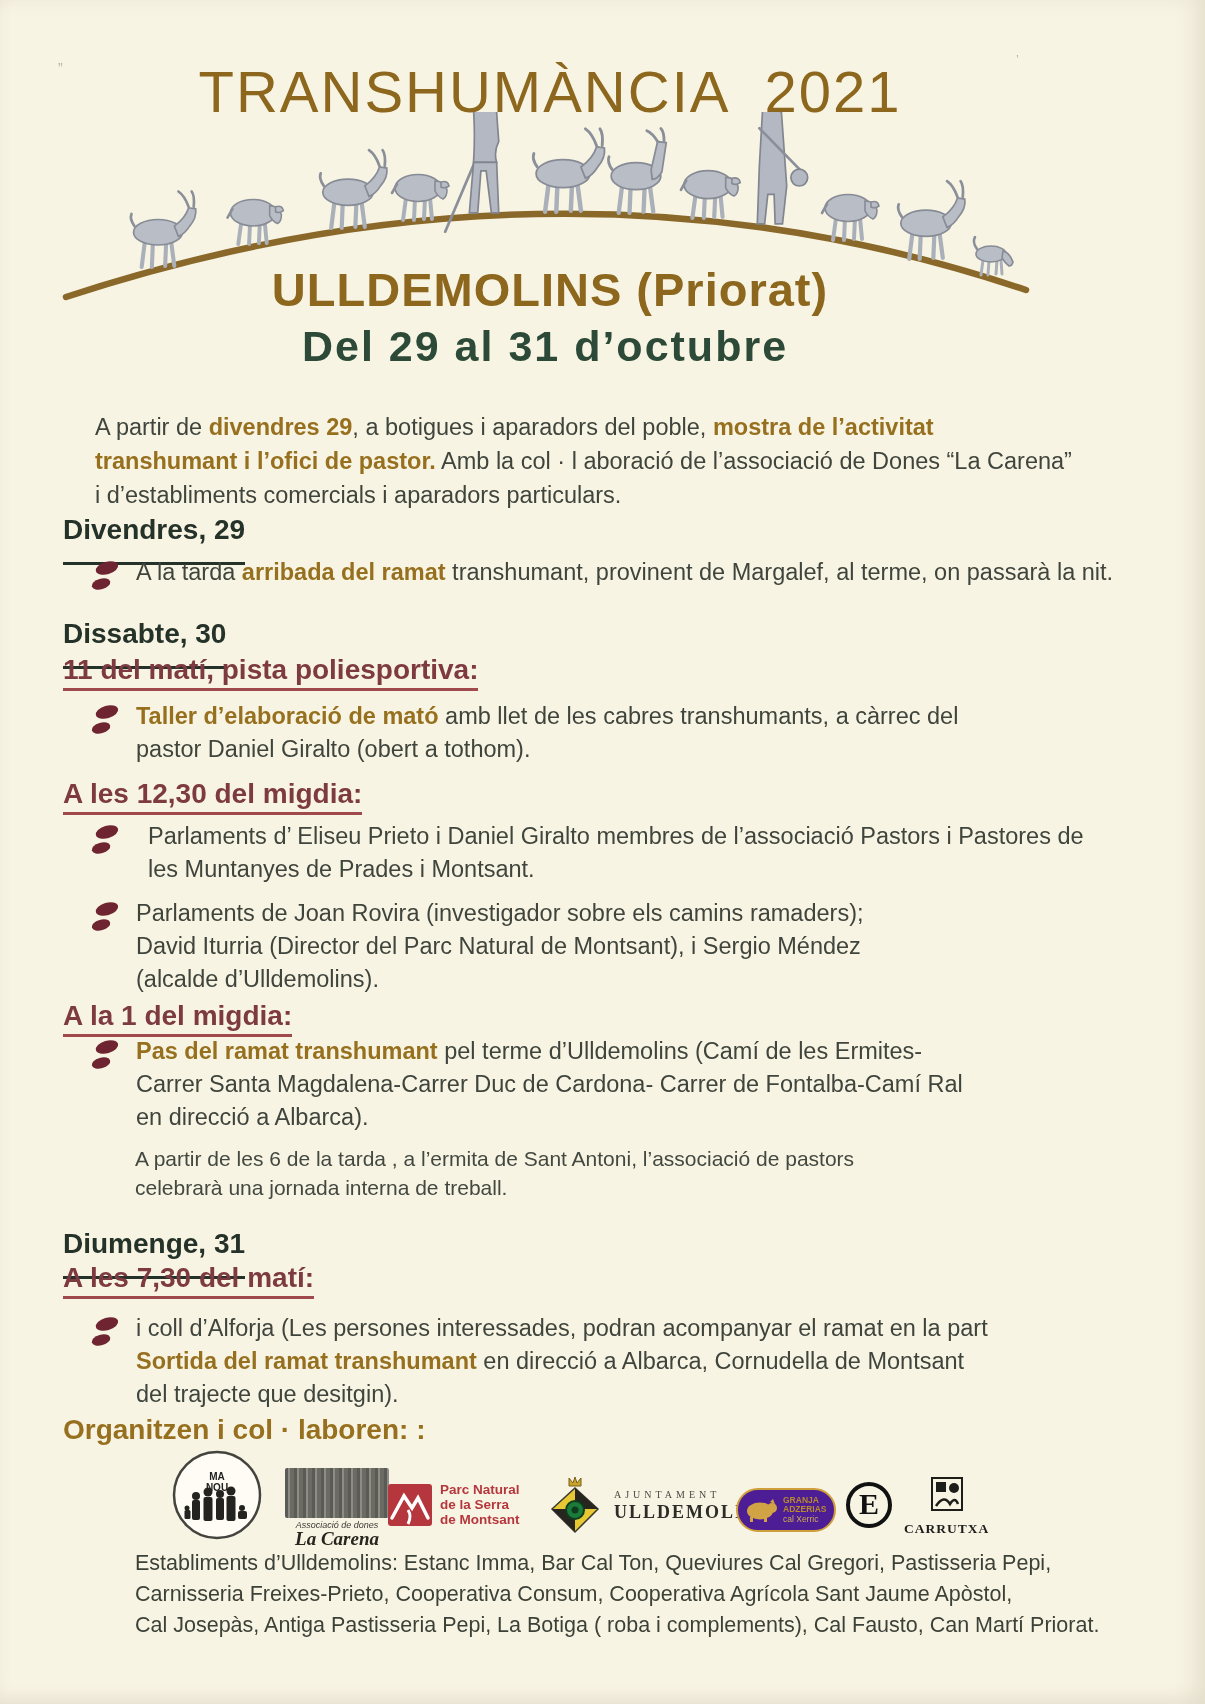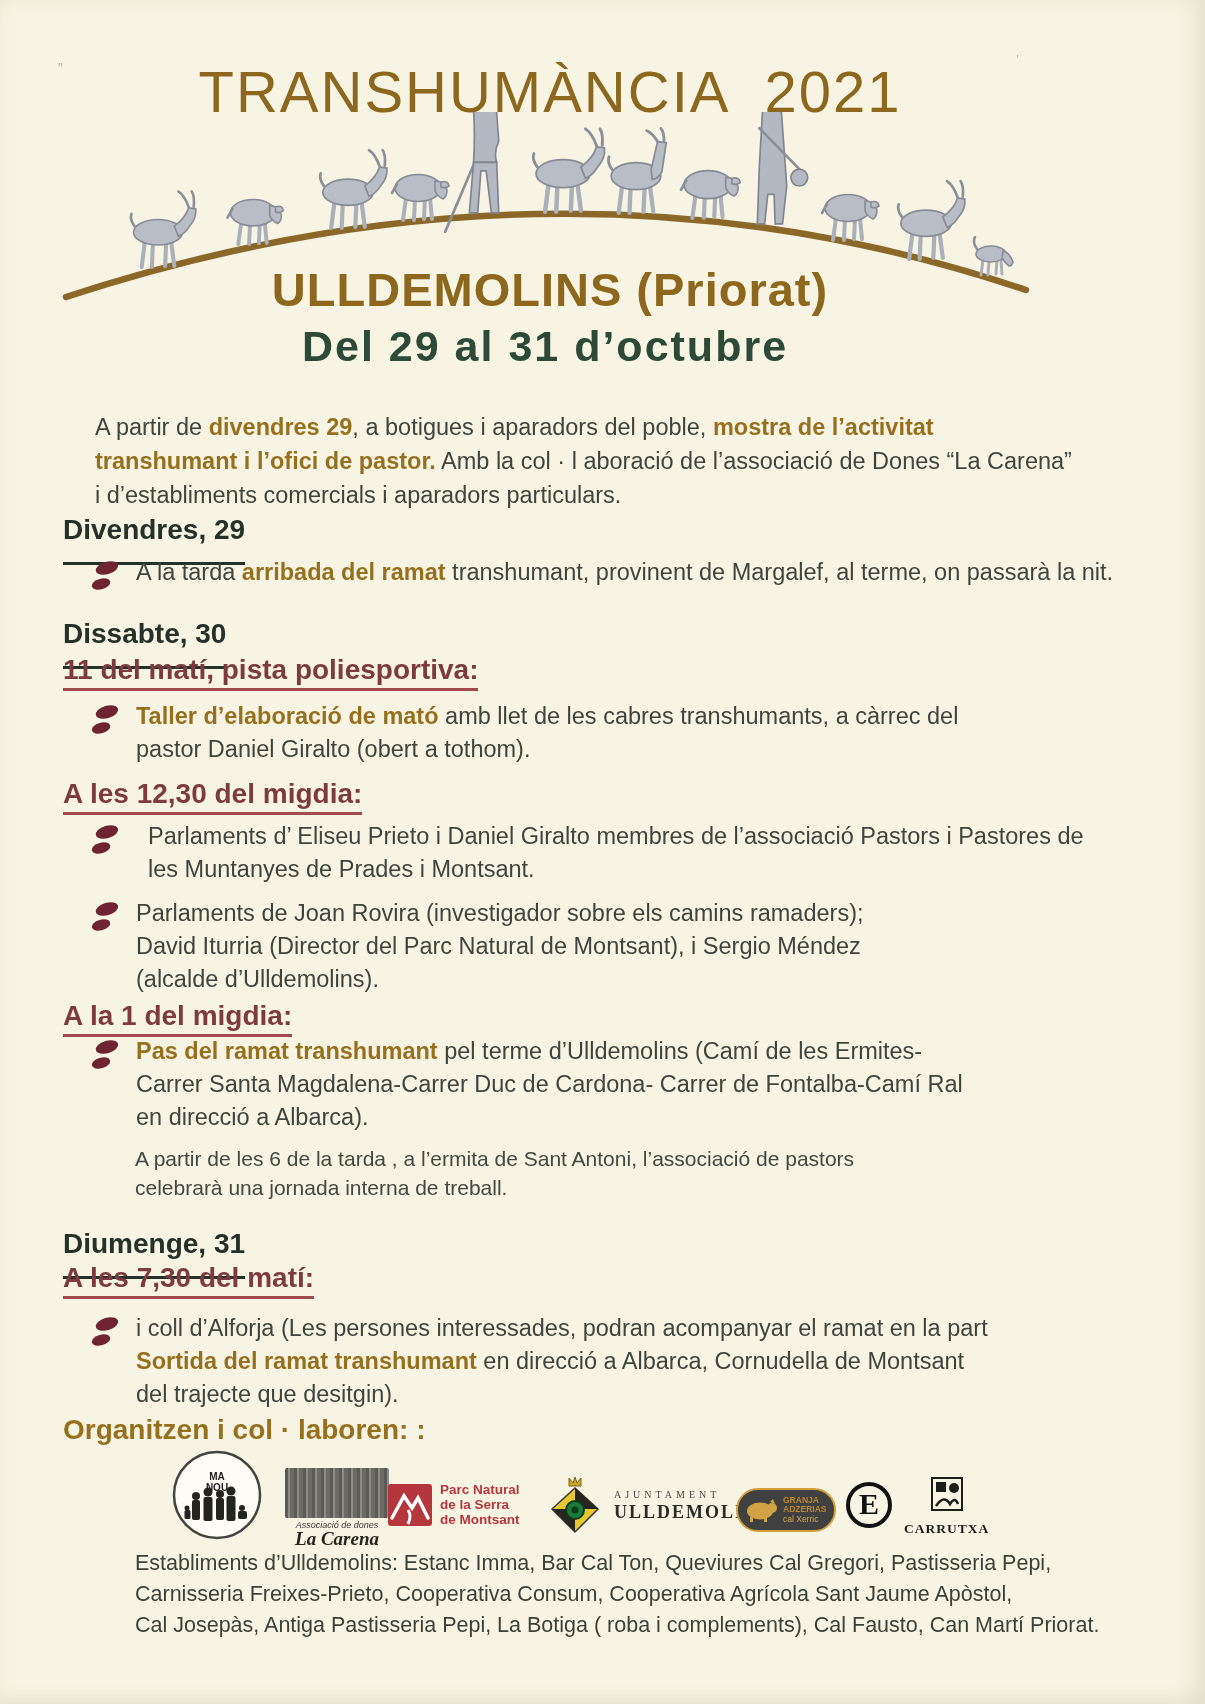--- a/index.html
+++ b/index.html
@@ -60,21 +60,21 @@
     border-radius:2px;}
   .carena-sub{font-size:9px;color:#3a3a36;font-style:italic;margin-top:2px;}
   .carena-name{font-family:"Liberation Serif",serif;font-weight:bold;font-style:italic;font-size:19px;color:#26261f;line-height:18px;}
   .parc{left:388px;top:1482px;display:flex;gap:8px;align-items:center;}
   .parc-sq{width:44px;height:42px;background:#b5373d;border-radius:3px;position:relative;overflow:hidden;}
   .parc-txt{font-size:13.5px;line-height:15px;font-weight:bold;color:#b5373d;}
   .ajunt{left:548px;top:1476px;display:flex;gap:12px;align-items:center;}
   .ajunt-txt .l1{font-size:10px;letter-spacing:4px;color:#4a4a46;font-family:"Liberation Serif",serif;}
   .ajunt-txt .l2{font-size:18px;letter-spacing:2px;font-weight:bold;color:#2c2c28;font-family:"Liberation Serif",serif;margin-top:2px;}
   .granja{left:736px;top:1488px;width:100px;height:44px;border:2px solid #cf9f3c;border-radius:22px;
-    display:flex;align-items:center;gap:5px;padding:0 6px;box-sizing:border-box;background:#404040;}
+    display:flex;align-items:center;gap:5px;padding:0 6px;box-sizing:border-box;background:#4c1d95;}
   .granja-txt{font-size:8.5px;line-height:9.5px;font-weight:bold;color:#b98a2e;}
   .granja-txt .cal{color:#d2ab52;font-weight:normal;}
   .emark{left:846px;top:1482px;width:46px;height:46px;border:4px solid #111;border-radius:50%;
     display:flex;align-items:center;justify-content:center;box-sizing:border-box;background:#f8f4e3;}
   .emark span{font-family:"Liberation Serif",serif;font-weight:bold;font-size:30px;color:#111;line-height:1;margin-top:-2px;}
   .carrutxa{left:904px;top:1476px;text-align:center;}
   .carrutxa-name{font-family:"Liberation Serif",serif;font-weight:bold;font-size:13.5px;letter-spacing:1px;color:#1d1d1a;margin-top:7px;}
   
   .footer{left:135px;top:1548px;width:1010px;font-size:21.5px;line-height:31px;color:#3c4138;}
   .artifact{color:#b9b5a1;}

